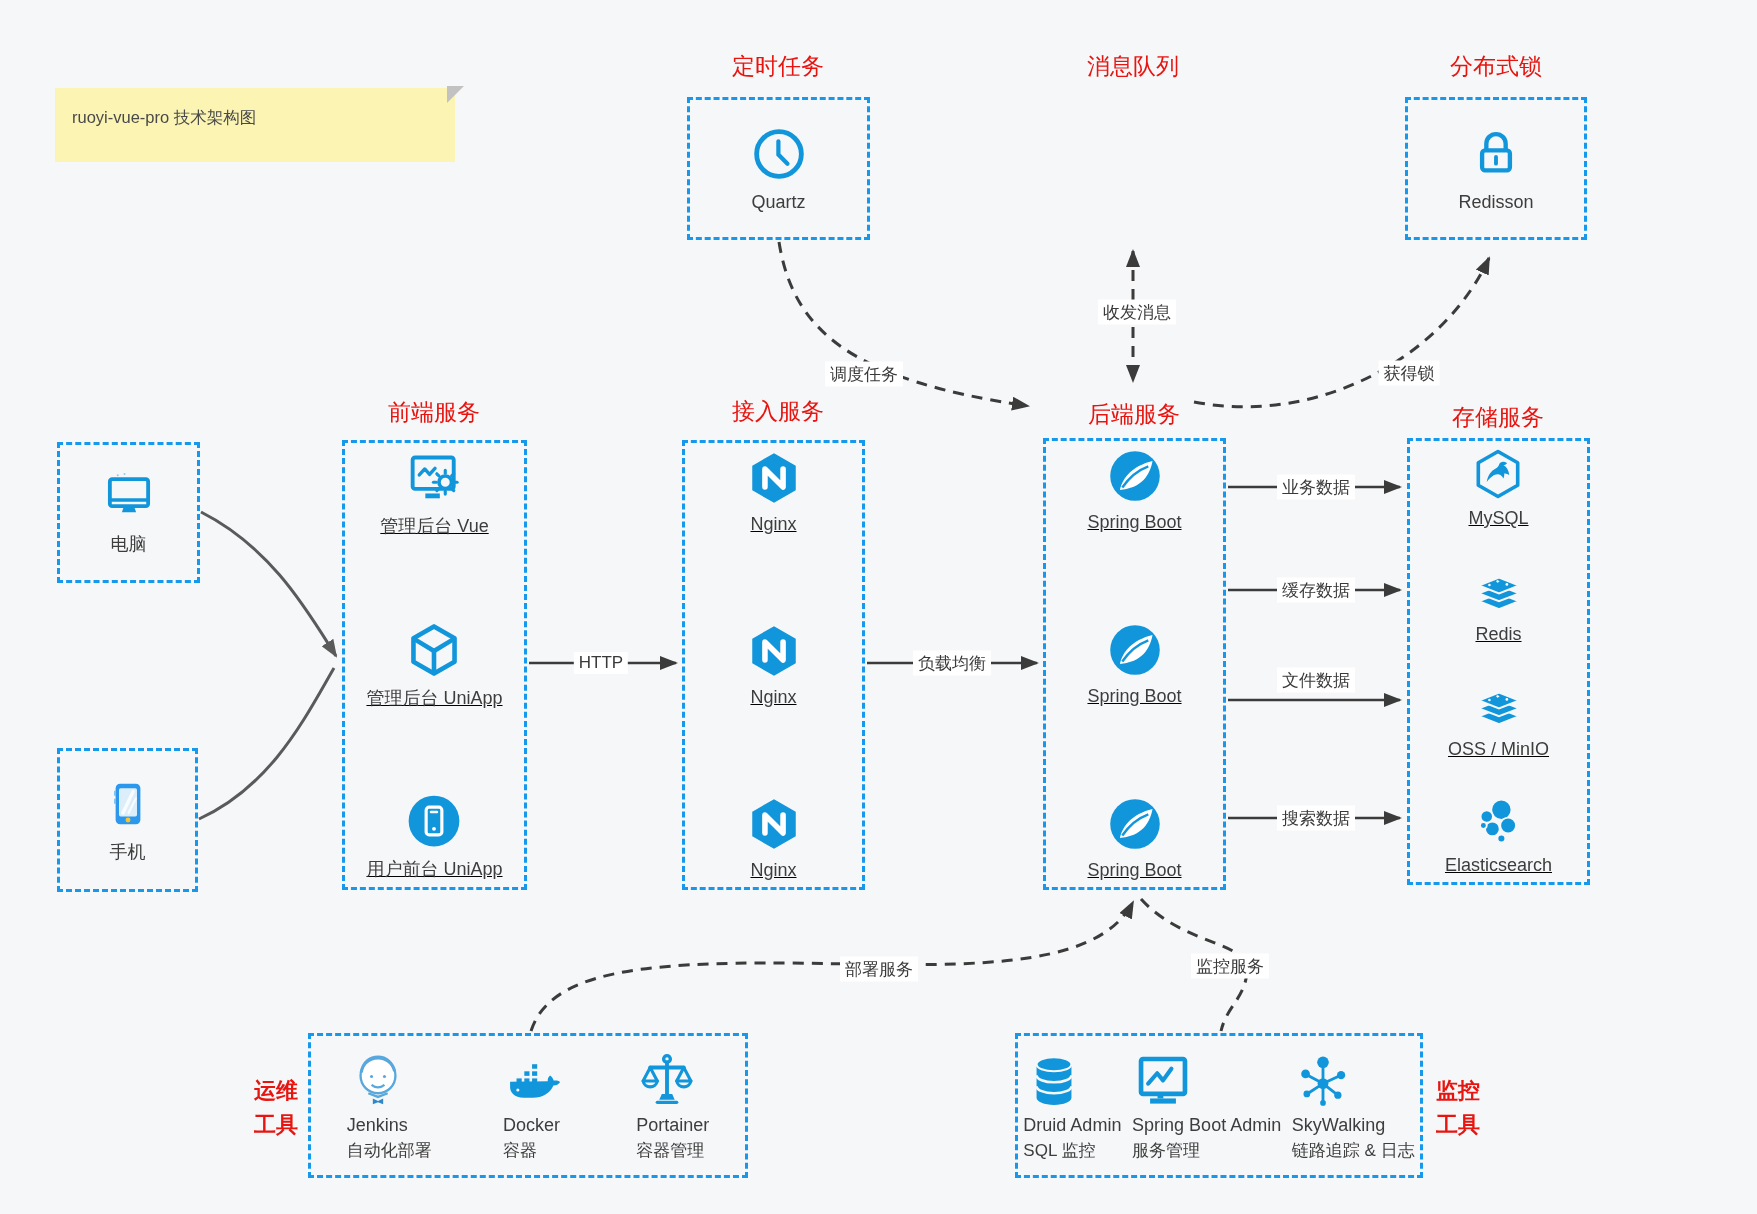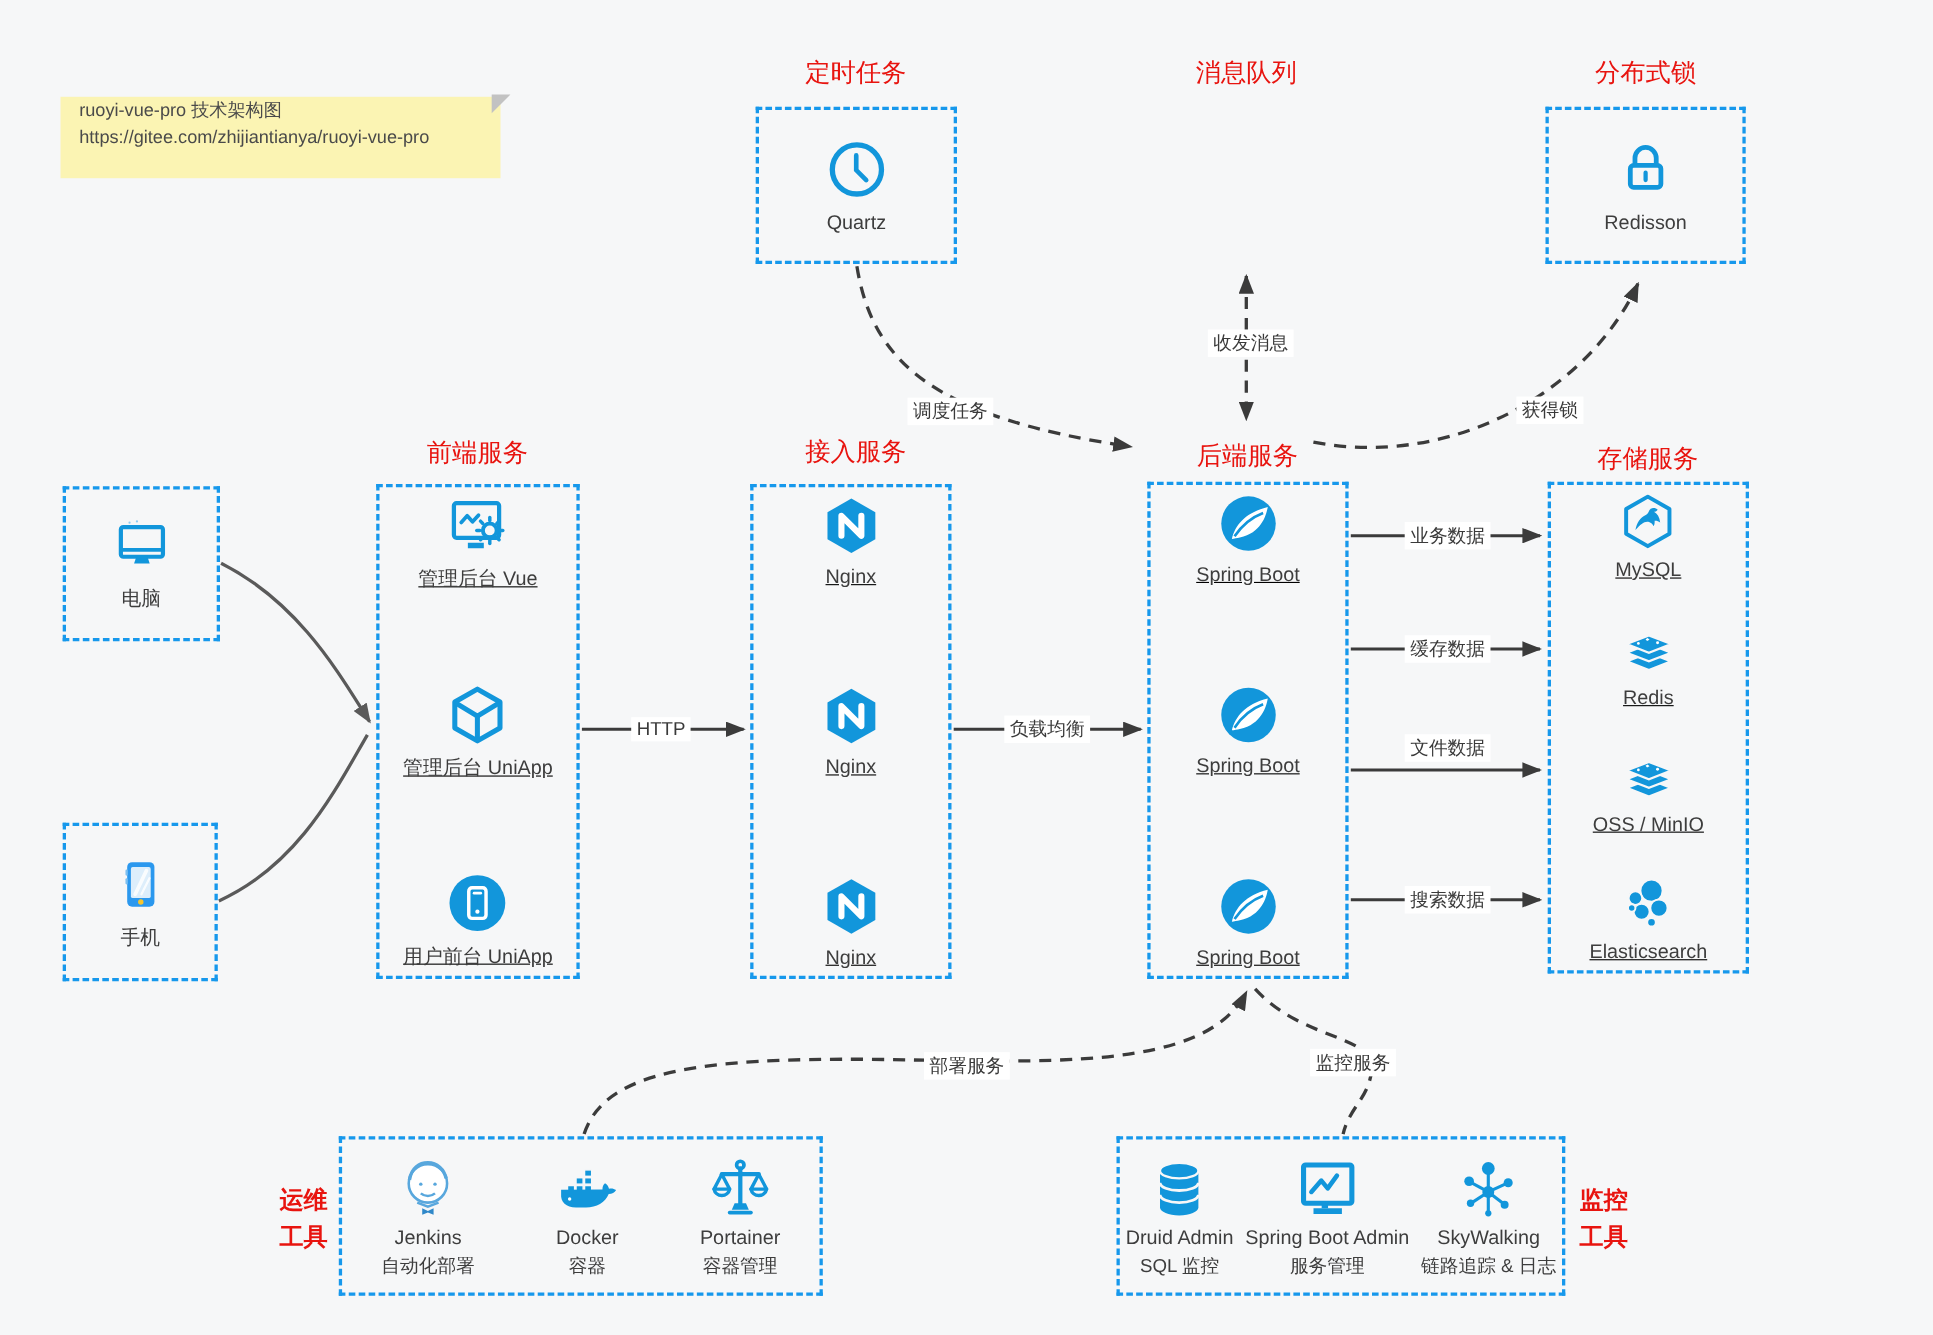--- a/index.html
+++ b/index.html
@@ -4,32 +4,32 @@
 <style>
   html,body{margin:0;padding:0;background:#f6f7f8;}
   .canvas{position:relative;width:1757px;height:1214px;background:#f6f7f8;
           font-family:"Liberation Sans","DejaVu Sans",sans-serif;overflow:hidden;}
   svg.arrows{position:absolute;left:0;top:0;width:1757px;height:1214px;z-index:1;}
   .dbox{position:absolute;border:3px dashed #1698ec;box-sizing:border-box;display:flex;z-index:2;}
   .vbox{flex-direction:column;align-items:center;justify-content:center;gap:9px;}
   .colbox{flex-direction:column;justify-content:space-between;align-items:center;padding:6px 0;text-decoration:underline;}
   .toolbox{flex-direction:row;justify-content:space-around;align-items:center;}
   .row{display:flex;flex-direction:column;align-items:center;gap:7px;}
-  .tool{display:flex;flex-direction:column;align-items:center;gap:3px;}
+  .tool{display:flex;flex-direction:column;align-items:flex-start;gap:3px;}
   .sec-title{position:absolute;transform:translate(-50%,-50%);color:#e8140f;font-weight:normal;
              font-size:23px;white-space:nowrap;z-index:3;}
   .side-label{position:absolute;color:#e8140f;font-weight:bold;font-size:22px;line-height:34px;
               text-align:center;width:52px;z-index:3;}
   .ilabel{font-size:18px;color:#3d3d3d;white-space:nowrap;}
   .tname{font-size:18px;color:#3d3d3d;white-space:nowrap;}
   .tdesc{font-size:17px;color:#3d3d3d;white-space:nowrap;}
   .chip{position:absolute;transform:translate(-50%,-50%);background:#ffffff;padding:1px 5px;
         font-size:17px;color:#3a3a3a;white-space:nowrap;z-index:4;}
   .note{position:absolute;left:55px;top:88px;width:400px;height:74px;background:#fbf4b3;
-        box-sizing:border-box;padding:0 0 0 17px;font-size:16.5px;line-height:1.5;
+        box-sizing:border-box;padding:17px 0 0 17px;font-size:16.5px;line-height:1.5;
         color:#4a4a4a;z-index:3;}
   .note-fold{position:absolute;right:-9px;top:-2px;width:0;height:0;
              border-left:17px solid #c2c2c2;border-bottom:17px solid transparent;}
   .ic{width:58px;height:58px;display:block;}
   .ic-s{width:54px;height:54px;display:block;}
   .ic-t{width:62px;height:62px;display:block;}
 </style>
 </head>
 <body>
 
@@ -60,21 +60,20 @@
       <path d="M1133,251 V381" stroke="#3b3b3b" stroke-width="3" stroke-dasharray="11 8" marker-start="url(#adr)" marker-end="url(#ad)"></path>
       <path d="M1194,402 C1320,426 1444,356 1489,258" stroke="#3b3b3b" stroke-width="3" stroke-dasharray="11 8" marker-end="url(#ad)"></path>
       <path d="M531,1031 C550,972 640,962 790,963 C950,965 1095,975 1133,902" stroke="#3b3b3b" stroke-width="3" stroke-dasharray="11 8" marker-end="url(#ad)"></path>
       <path d="M1141,899 C1185,947 1250,940 1247,973 C1244,999 1227,1006 1221,1031" stroke="#3b3b3b" stroke-width="3" stroke-dasharray="11 8"></path>
     </g>
   </svg>
 
   <div class="note">
     <div class="note-fold"></div>
     <div>ruoyi-vue-pro 技术架构图</div>
-    <div>https://gitee.com/zhijiantianya/ruoyi-vue-pro</div>
   </div>
 
   <div class="sec-title" style="left:778px;top:66px">定时任务</div>
   <div class="sec-title" style="left:1133px;top:66px">消息队列</div>
   <div class="sec-title" style="left:1496px;top:66px">分布式锁</div>
   <div class="sec-title" style="left:434px;top:412px">前端服务</div>
   <div class="sec-title" style="left:778px;top:411px">接入服务</div>
   <div class="sec-title" style="left:1134px;top:414px">后端服务</div>
   <div class="sec-title" style="left:1498px;top:417px">存储服务</div>
 

